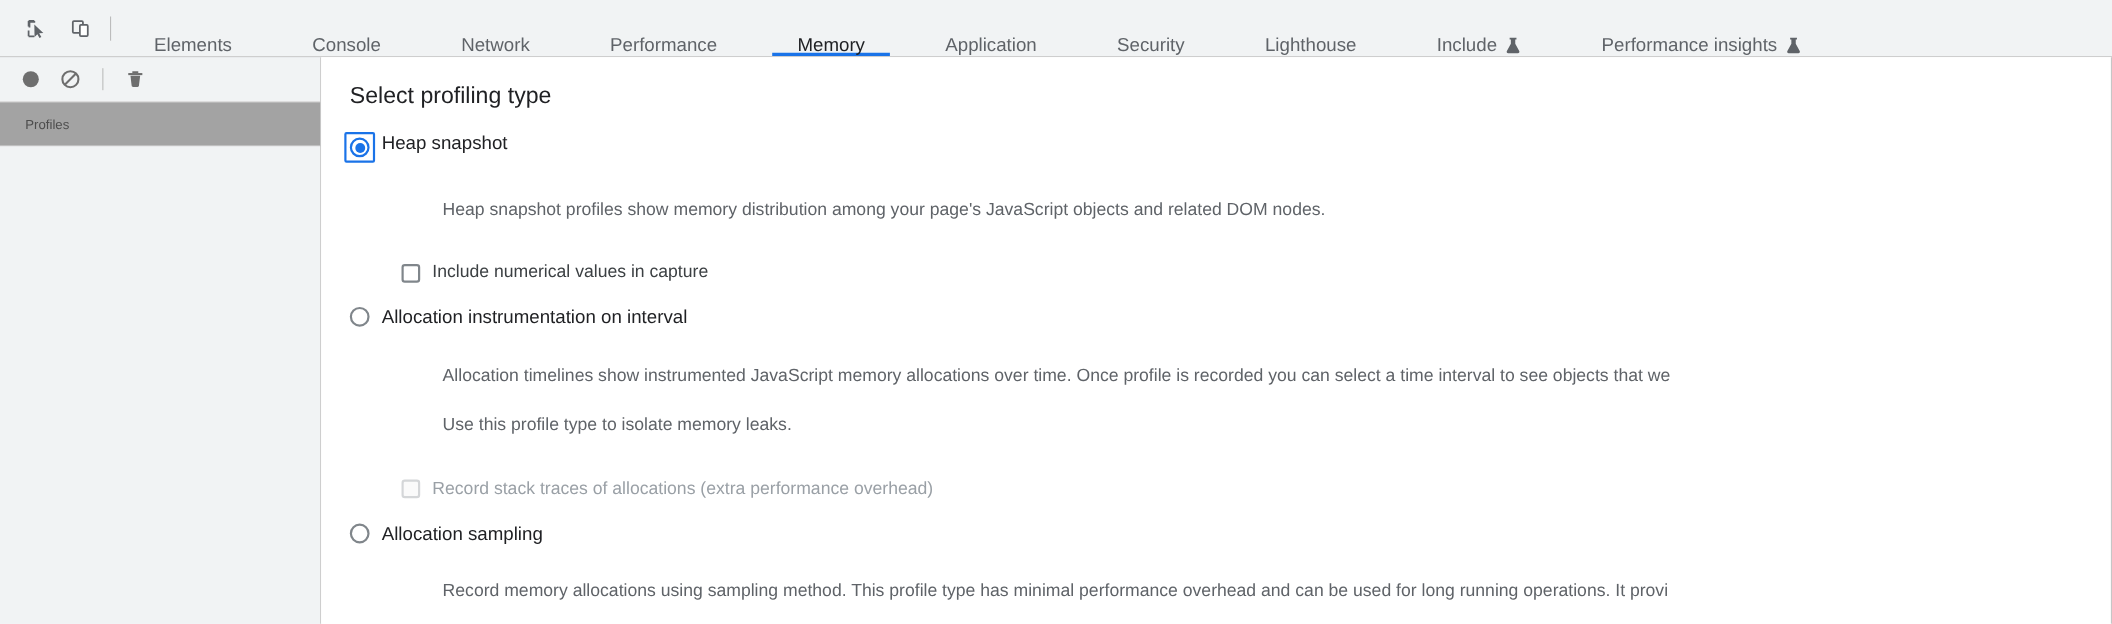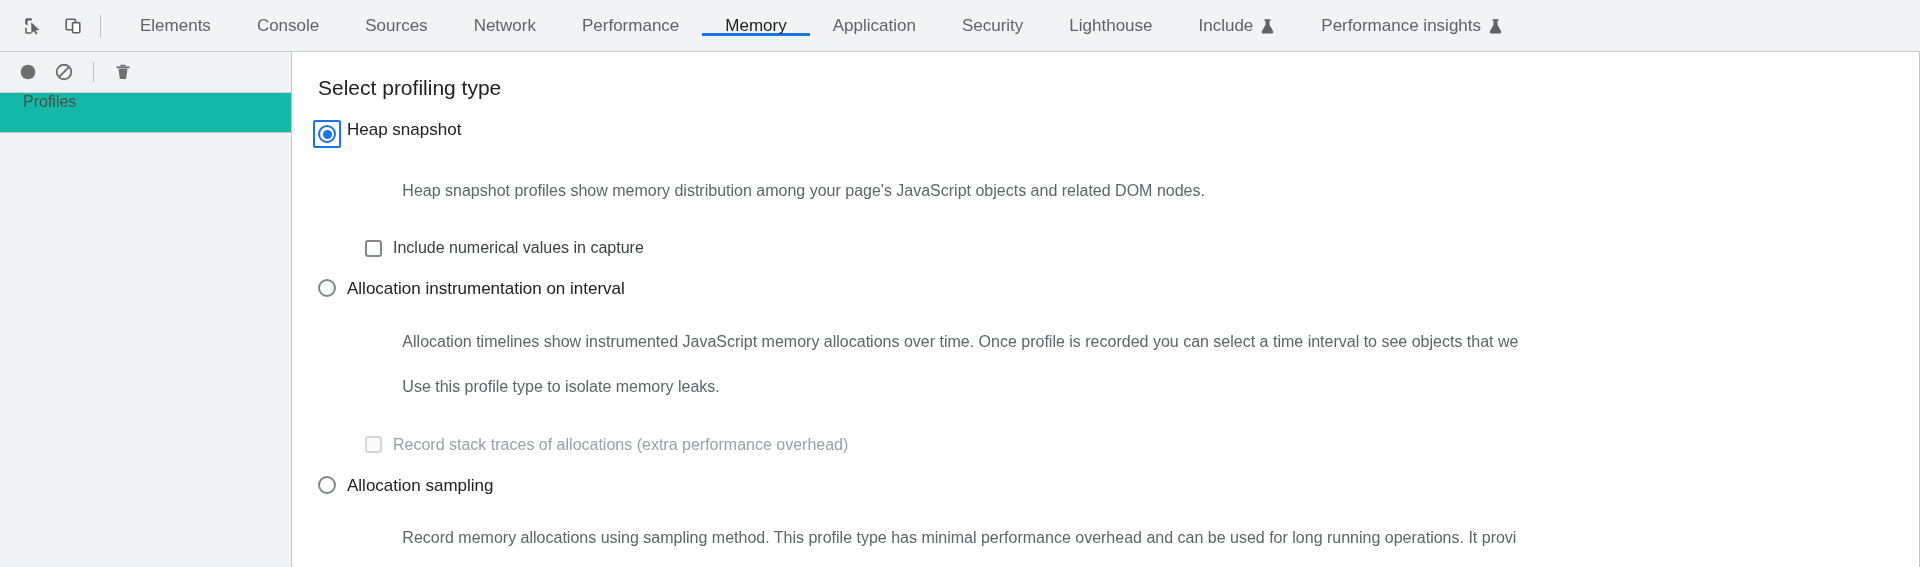--- a/index.html
+++ b/index.html
@@ -56,23 +56,24 @@
   .tb-icon-btn svg { display: block; }
   .tb-sep {
     width: 1px;
     height: 22px;
     background: #bcbcbc;
     align-self: center;
     margin: 0 10px 0 4px;
   }
   .tabs {
     display: flex;
-    align-items: center;
+    align-items: flex-end;
     flex: 1;
     min-width: 0;
+    gap: 27px;
   }
   .tab {
     display: flex;
     align-items: center;
     gap: 7px;
     padding: 0 23px;
     font-size: 17px;
     color: #5f6368;
     white-space: nowrap;
     position: relative;
@@ -128,23 +129,24 @@
     width: 1px;
     height: 20px;
     background: #bcbcbc;
     margin: 0 9px;
   }
   .profiles-header {
     height: 40px;
     min-height: 40px;
     box-sizing: border-box;
     display: flex;
+    align-items: center;
     padding-left: 23px;
-    background: #14b8a6;
-    font-size: 16px;
+    background: #a3a3a3;
+    font-size: 12px;
     color: #4d4d4d;
     border-bottom: 1px solid #c6c6c6;
   }
   .profiles-list {
     flex: 1;
     background: #f1f3f4;
   }
 
   
   .right-pane {
@@ -282,23 +284,20 @@
       </div>
       <div class="tb-sep"></div>
     </div>
 
     <div class="tabs">
       <div class="tab">
         <span>Elements</span>
       </div>
       <div class="tab">
         <span>Console</span>
-      </div>
-      <div class="tab">
-        <span>Sources</span>
       </div>
       <div class="tab">
         <span>Network</span>
       </div>
       <div class="tab">
         <span>Performance</span>
       </div>
       <div class="tab active">
         <span>Memory</span>
       </div>

